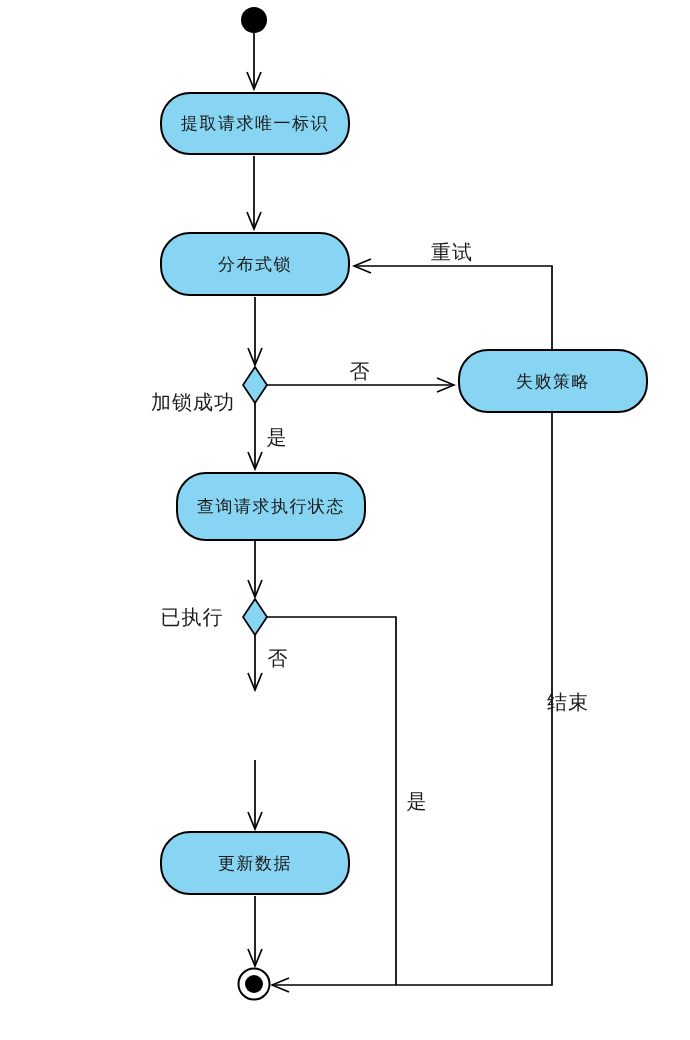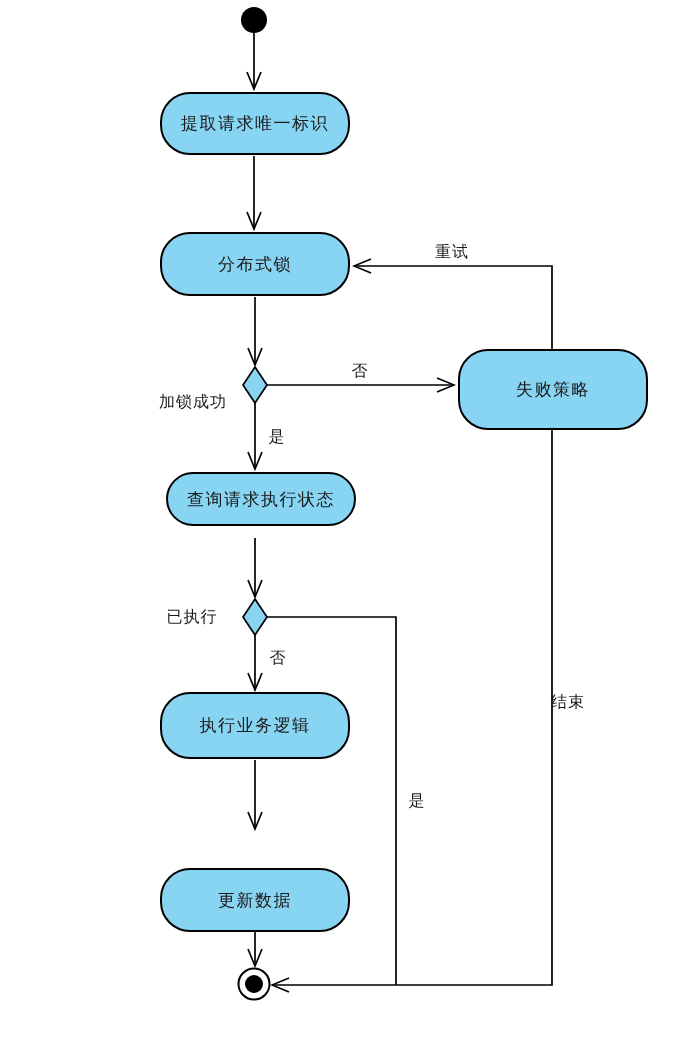--- a/index.html
+++ b/index.html
@@ -26,28 +26,28 @@
     width:190px;
     box-sizing:border-box;
     background:var(--node-fill);
     border:2px solid var(--node-stroke);
     border-radius:30px;
     display:flex;align-items:center;justify-content:center;
     font-size:17px;letter-spacing:1.5px;color:var(--text);
   }
   .n-extract{left:160px;top:92px;height:63px;}
   .n-lock{left:160px;top:232px;height:64px;}
-  .n-fail{left:458px;top:349px;height:81px;}
-  .n-query{left:166px;top:472px;height:54px;}
+  .n-fail{left:458px;top:349px;height:64px;}
+  .n-query{left:176px;top:472px;height:69px;}
   .n-exec{left:160px;top:692px;height:67px;}
-  .n-update{left:160px;top:868px;height:64px;justify-content:center;}
+  .n-update{left:160px;top:831px;height:64px;justify-content:center;}
   .edge-label{
     position:absolute;
     transform:translate(-50%,-50%);
-    font-size:16px;letter-spacing:1px;color:var(--text);
+    font-size:20px;letter-spacing:1px;color:var(--text);
     white-space:nowrap;
     background:transparent;
   }
   .l-lock-guard{left:193px;top:402px;}
   .l-no1{left:360px;top:371px;}
   .l-yes1{left:277px;top:437px;}
   .l-exec-guard{left:192px;top:617px;}
   .l-no2{left:278px;top:658px;}
   .l-yes2{left:417px;top:801px;}
   .l-retry{left:452px;top:252px;}
@@ -103,23 +103,20 @@
   </div>
   <div class="activity n-lock">
     <span>分布式锁</span>
   </div>
   <div class="activity n-fail">
     <span>失败策略</span>
   </div>
   <div class="activity n-query">
     <span>查询请求执行状态</span>
   </div>
-  <div class="activity n-exec">
-    <span>执行业务逻辑</span>
-  </div>
   <div class="activity n-update">
     <span>更新数据</span>
   </div>
 
   <div class="edge-label l-lock-guard">加锁成功</div>
   <div class="edge-label l-no1">否</div>
   <div class="edge-label l-yes1">是</div>
   <div class="edge-label l-exec-guard">已执行</div>
   <div class="edge-label l-no2">否</div>
   <div class="edge-label l-yes2">是</div>

